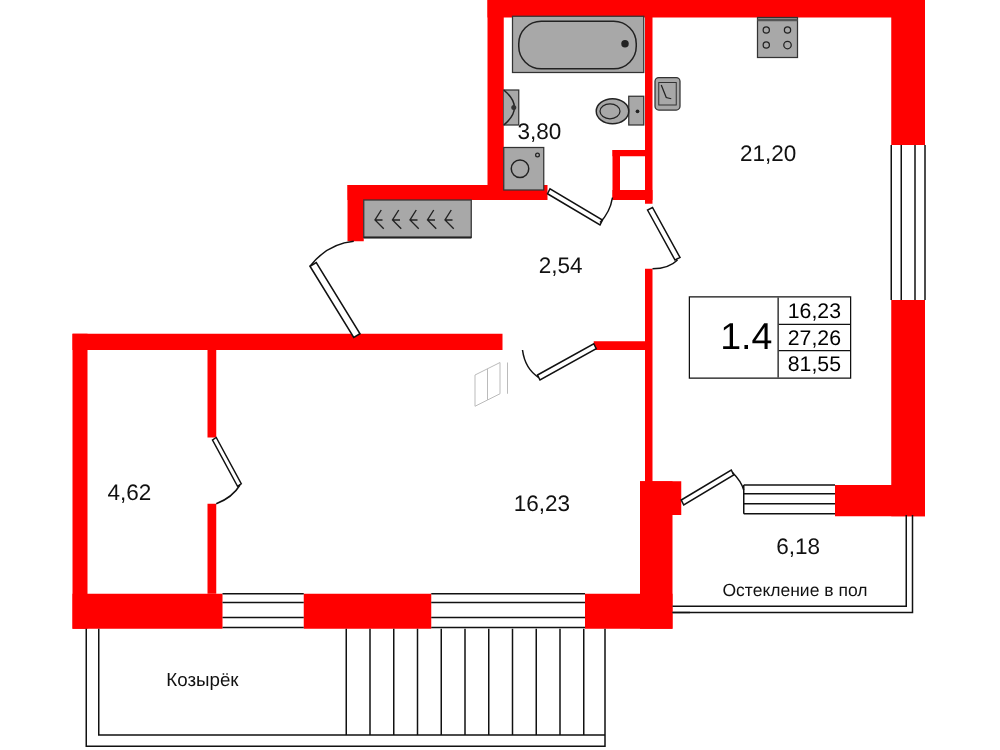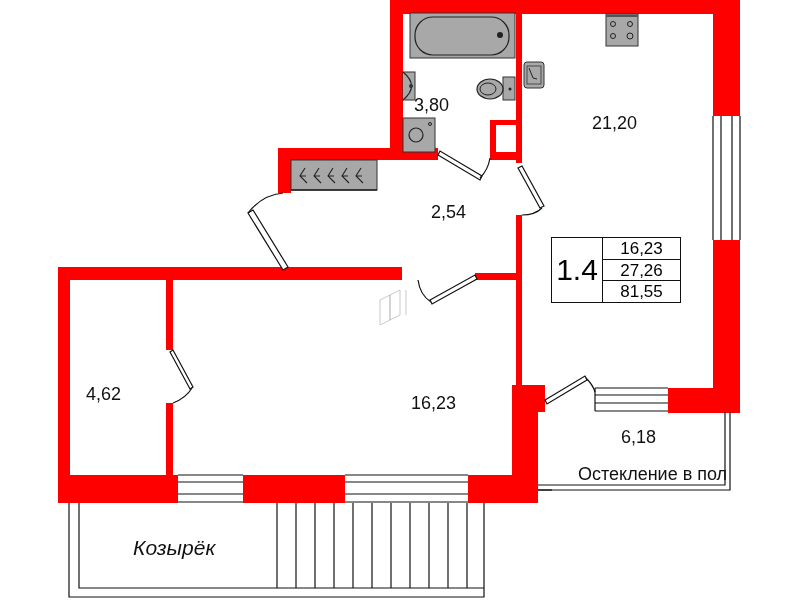--- a/index.html
+++ b/index.html
@@ -1,22 +1,22 @@
 <!DOCTYPE html>
 <html><head>
 <meta charset="utf-8">
 <style>
   html, body { margin:0; padding:0; background:#ffffff; }
   body { width:800px; height:600px; overflow:hidden; position:relative; font-family:"Liberation Sans", sans-serif; }
   svg { position:absolute; left:0; top:0; }
   .lbl { position:absolute; font-family:"Liberation Sans", sans-serif; color:#111; white-space:nowrap; }
   .area { font-size:18px; text-decoration-thickness:1px; text-underline-offset:3px; }
-  .note { font-size:18px; }
-  .kozy { font-size:21px;font-style:italic; }
-  .box { position:absolute; left:551px; top:237px; width:130px; height:66px; border:1.5px solid #111; box-sizing:border-box; display:flex; }
+  .note { font-size:14px; }
+  .kozy { font-size:15px; }
+  .box { position:absolute; left:551px; top:237px; width:130px; height:66px; border:1.5px solid #111; box-sizing:border-box; display:flex;padding-left:20px; }
   .box .num { width:50px; border-right:1.5px solid #111; display:flex; align-items:center; justify-content:center; font-size:30px; }
   .box .vals { flex:1; display:flex; flex-direction:column; }
   .box .vals div { flex:1; display:flex; align-items:center; justify-content:center; font-size:17px; border-bottom:1.5px solid #111; line-height:1; }
   .box .vals div:last-child { border-bottom:none; }
 </style>
 </head>
 <body>
 
 <svg width="800" height="600" viewBox="0 0 800 600">
 

